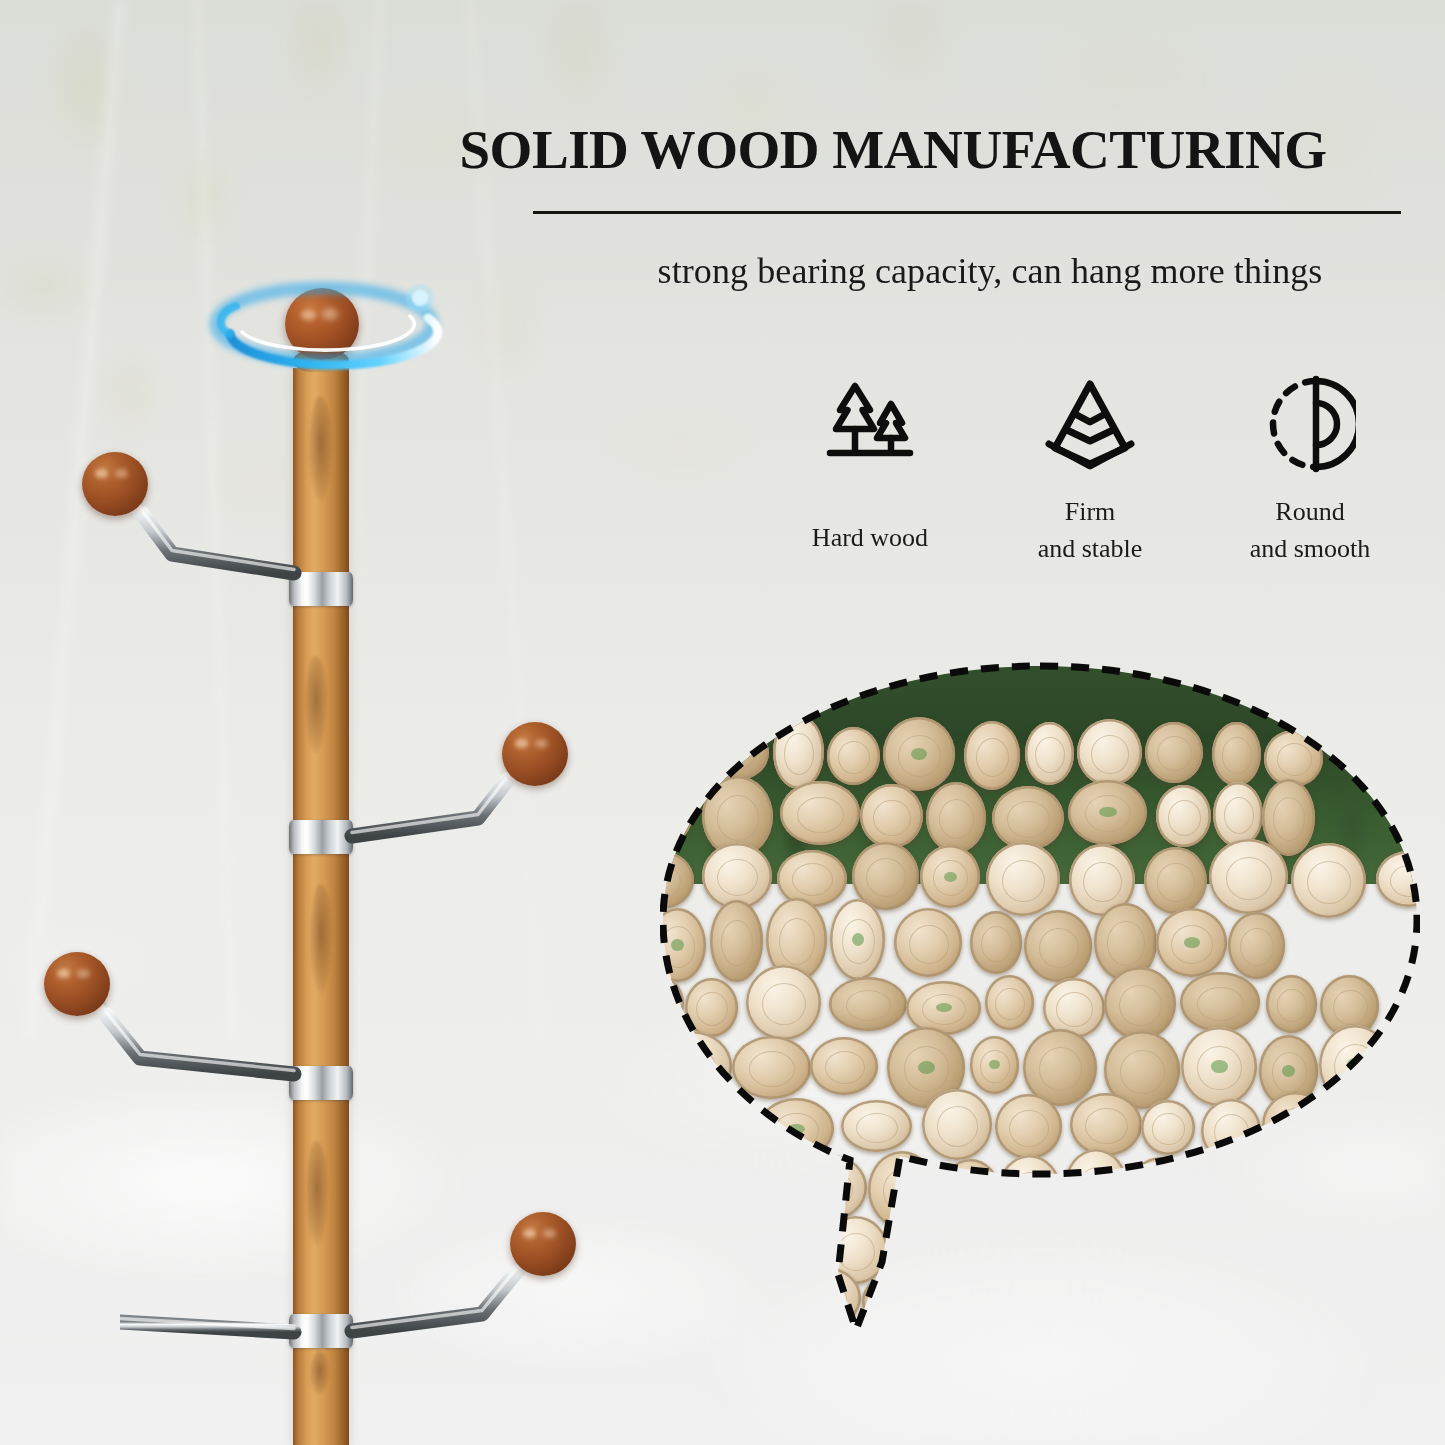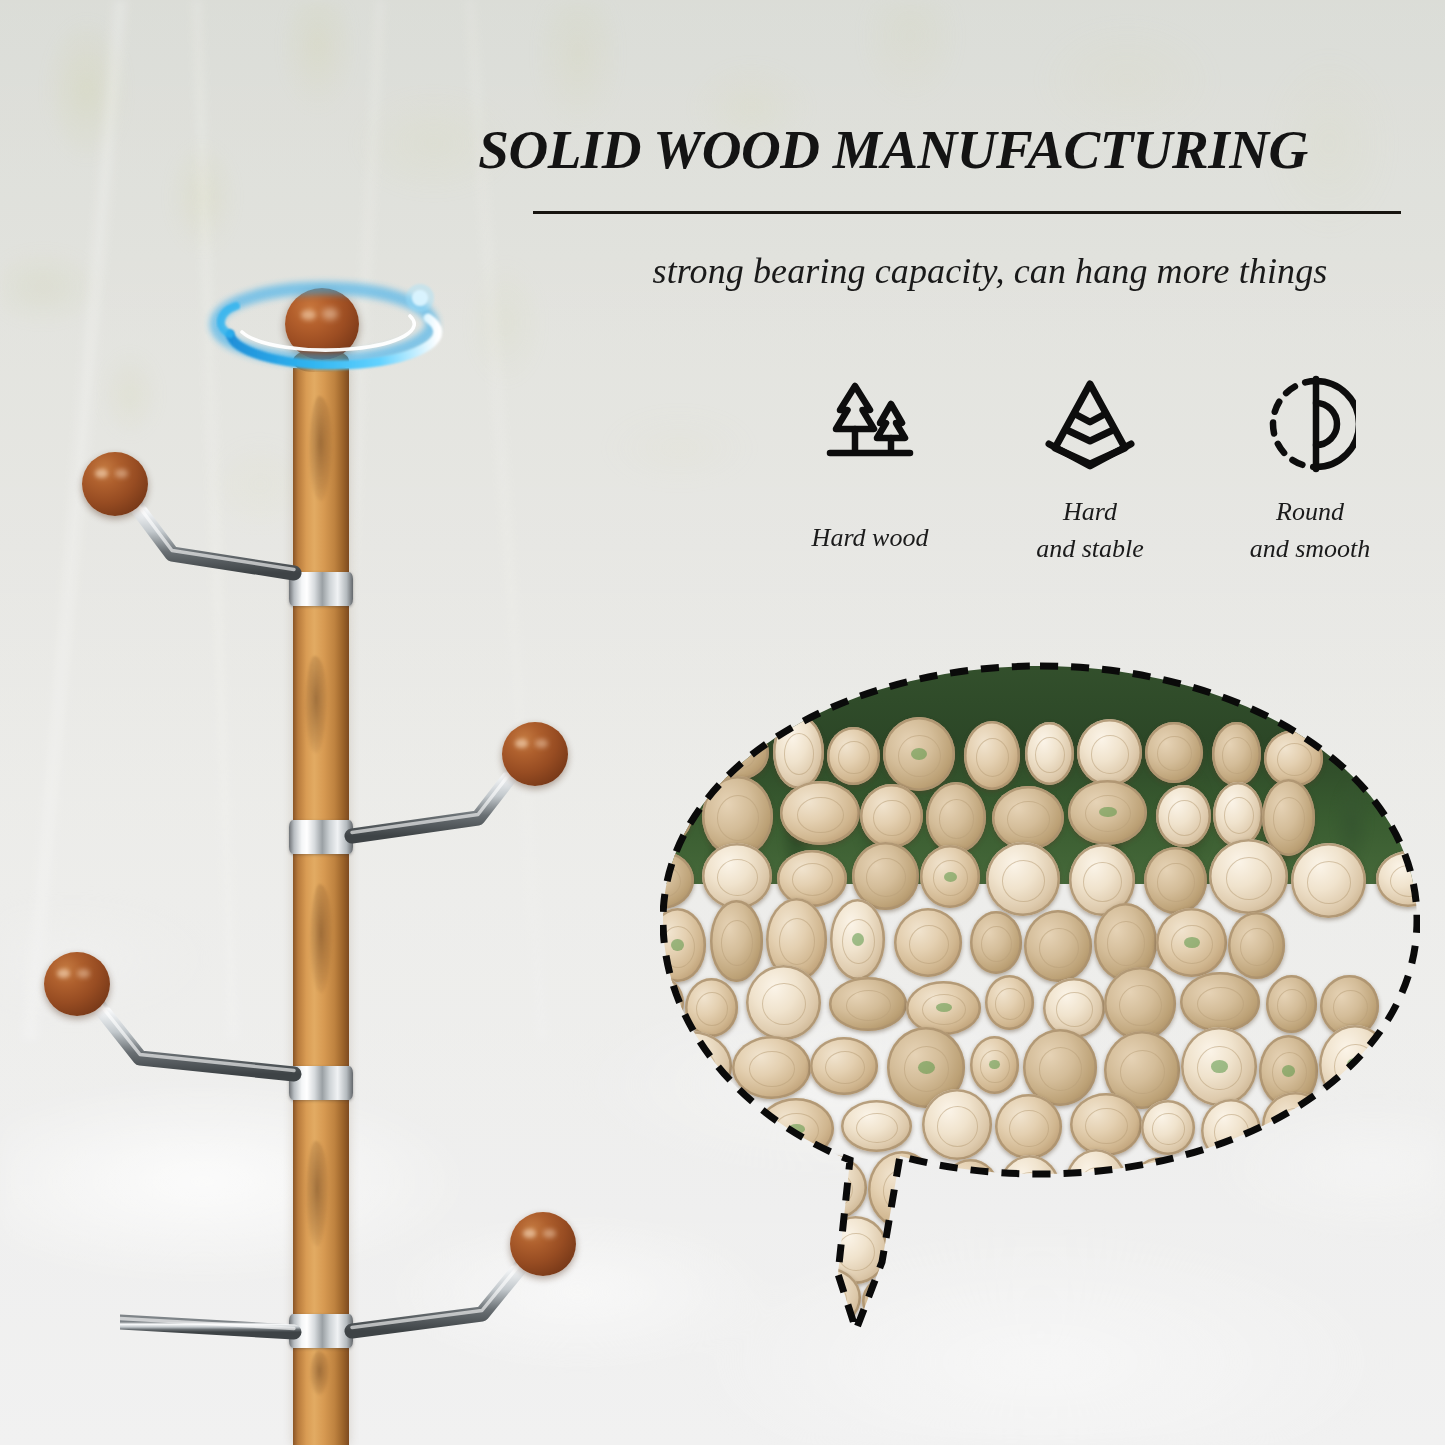--- a/index.html
+++ b/index.html
@@ -8,21 +8,20 @@
     padding: 0;
     background: #ffffff;
   }
   .stage {
     position: relative;
     width: 1445px;
     height: 1445px;
     overflow: hidden;
     font-family: "Liberation Serif", "DejaVu Serif", serif;
     background: #fdba74;
-    font-style: italic;
   }
 
   
   .bg-base {
     position: absolute; inset: 0;
     background:
       linear-gradient(to bottom,
         rgba(214,216,210,1) 0%,
         rgba(219,220,214,1) 18%,
         rgba(224,224,219,1) 38%,
@@ -380,21 +379,21 @@
         <svg width="90" height="96" viewBox="0 0 90 96" fill="none" stroke="#0d0d0d" stroke-width="7" stroke-linecap="round" stroke-linejoin="round">
 
           <path d="M45 8 L80 72 L45 88 L10 72 Z"></path>
 
           <path d="M30 38 L45 46 L60 38"></path>
           <path d="M24 55 L45 65 L66 55"></path>
 
           <path d="M4 68 L45 90 L86 68"></path>
         </svg>
       </span>
-      <span class="caption">Hard
+      <span class="caption">Firm
 and stable</span>
     </div>
 
     <div class="feature f3">
       <span class="glyph">
         <svg width="92" height="98" viewBox="0 0 92 98" fill="none" stroke="#0d0d0d" stroke-width="6.5" stroke-linecap="round" stroke-linejoin="round">
 
           <path d="M52 4 L52 94"></path>
 
           <path d="M52 6 A 43 43 0 0 1 52 92"></path>

